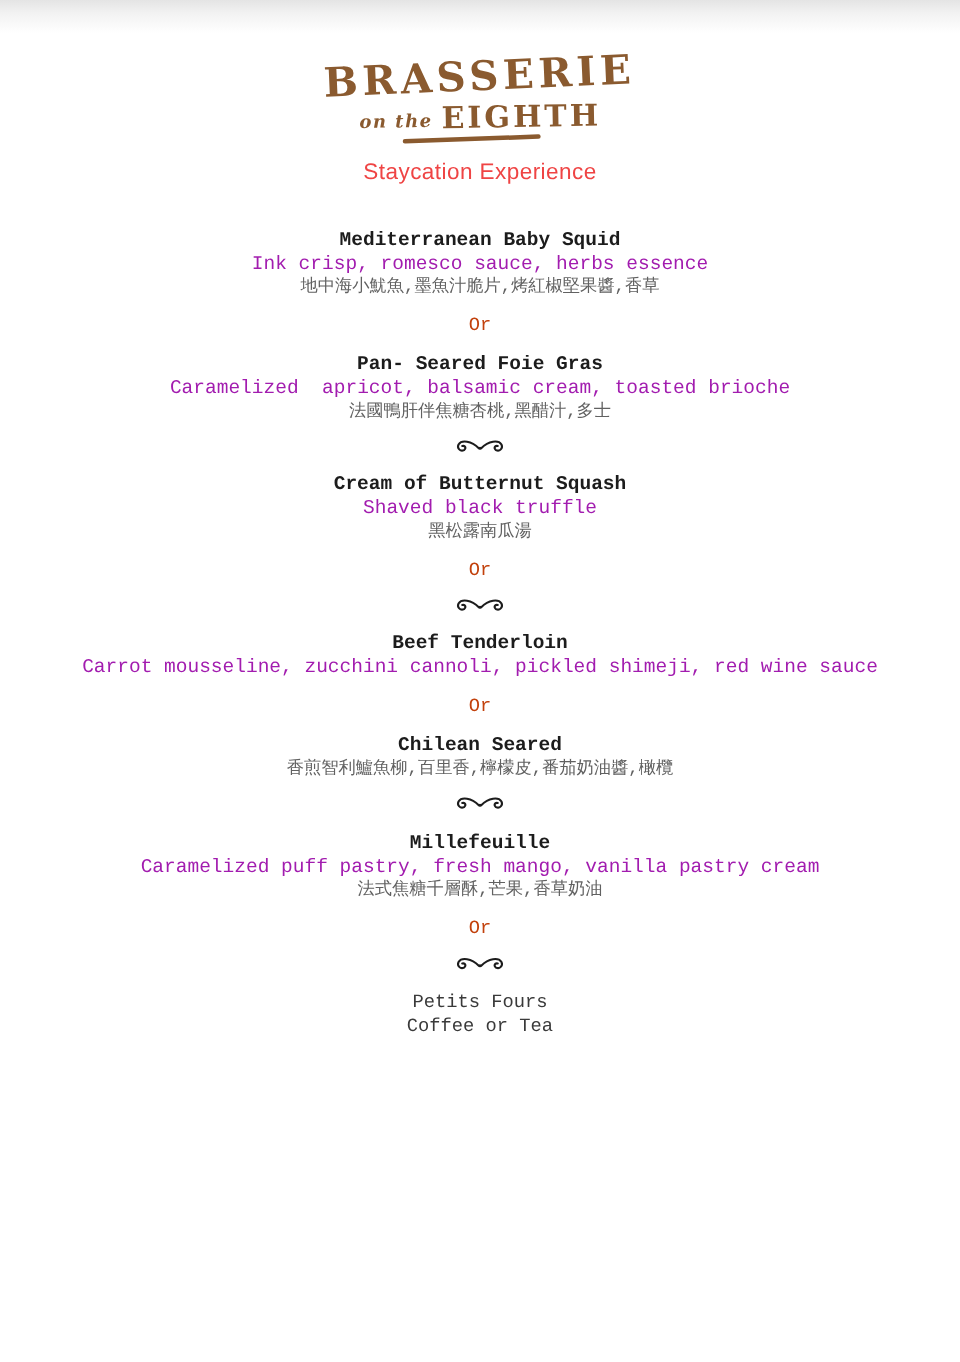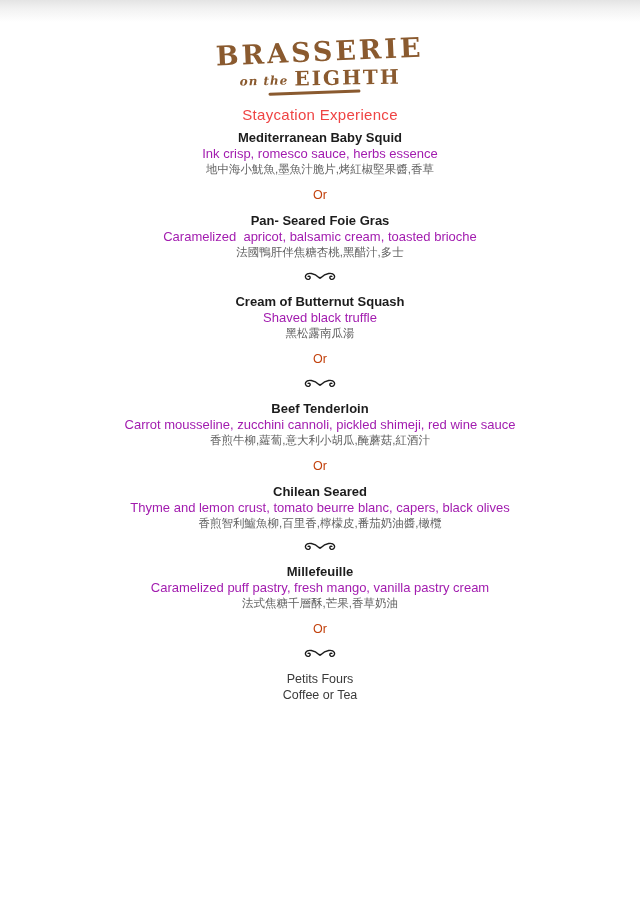--- a/index.html
+++ b/index.html
@@ -71,21 +71,22 @@
   }
   
   .menu-heading {
     margin-top: 12px;
     font-size: 15px;
     letter-spacing: 0.3px;
     color: #ef4444;
   }
   
   .menu-list {
-    margin-top: 7px;
+    margin-top: 29px;
+    font-family: Liberation Mono, monospace;
   }
   .menu-item .name {
     font-size: 13px;
     font-weight: bold;
     color: #1c1c1c;
     line-height: 16px;
   }
   .menu-item .desc {
     font-size: 13px;
     color: #a21caf;
@@ -173,26 +174,24 @@
       <svg width="36" height="12" viewBox="0 0 44 14" fill="none" stroke="#1c1c1c" stroke-width="1.7" stroke-linecap="round">
         <path d="M21 8 C 15 2, 7 1, 4.5 5 C 3 8, 6 11, 9 9.5 C 11 8, 10 5.5, 7.5 6.2"></path>
         <path d="M23 8 C 29 2, 37 1, 39.5 5 C 41 8, 38 11, 35 9.5 C 33 8, 34 5.5, 36.5 6.2"></path>
         <circle cx="22" cy="8" r="1.3" fill="#1c1c1c" stroke="none"></circle>
       </svg>
     </div>
 
     <div class="menu-item">
       <div class="name">Beef Tenderloin</div>
       <div class="desc">Carrot mousseline, zucchini cannoli, pickled shimeji, red wine sauce</div>
-      <div class="zh">香煎牛柳,蘿蔔,意大利小胡瓜,醃蘑菇,紅酒汁</div>
     </div>
     <div class="or-sep">Or</div>
     <div class="menu-item">
       <div class="name">Chilean Seared</div>
-      <div class="desc">Thyme and lemon crust, tomato beurre blanc, capers, black olives</div>
       <div class="zh">香煎智利鱸魚柳,百里香,檸檬皮,番茄奶油醬,橄欖</div>
     </div>
 
     <div class="ornament">
       <svg width="36" height="12" viewBox="0 0 44 14" fill="none" stroke="#1c1c1c" stroke-width="1.7" stroke-linecap="round">
         <path d="M21 8 C 15 2, 7 1, 4.5 5 C 3 8, 6 11, 9 9.5 C 11 8, 10 5.5, 7.5 6.2"></path>
         <path d="M23 8 C 29 2, 37 1, 39.5 5 C 41 8, 38 11, 35 9.5 C 33 8, 34 5.5, 36.5 6.2"></path>
         <circle cx="22" cy="8" r="1.3" fill="#1c1c1c" stroke="none"></circle>
       </svg>
     </div>

